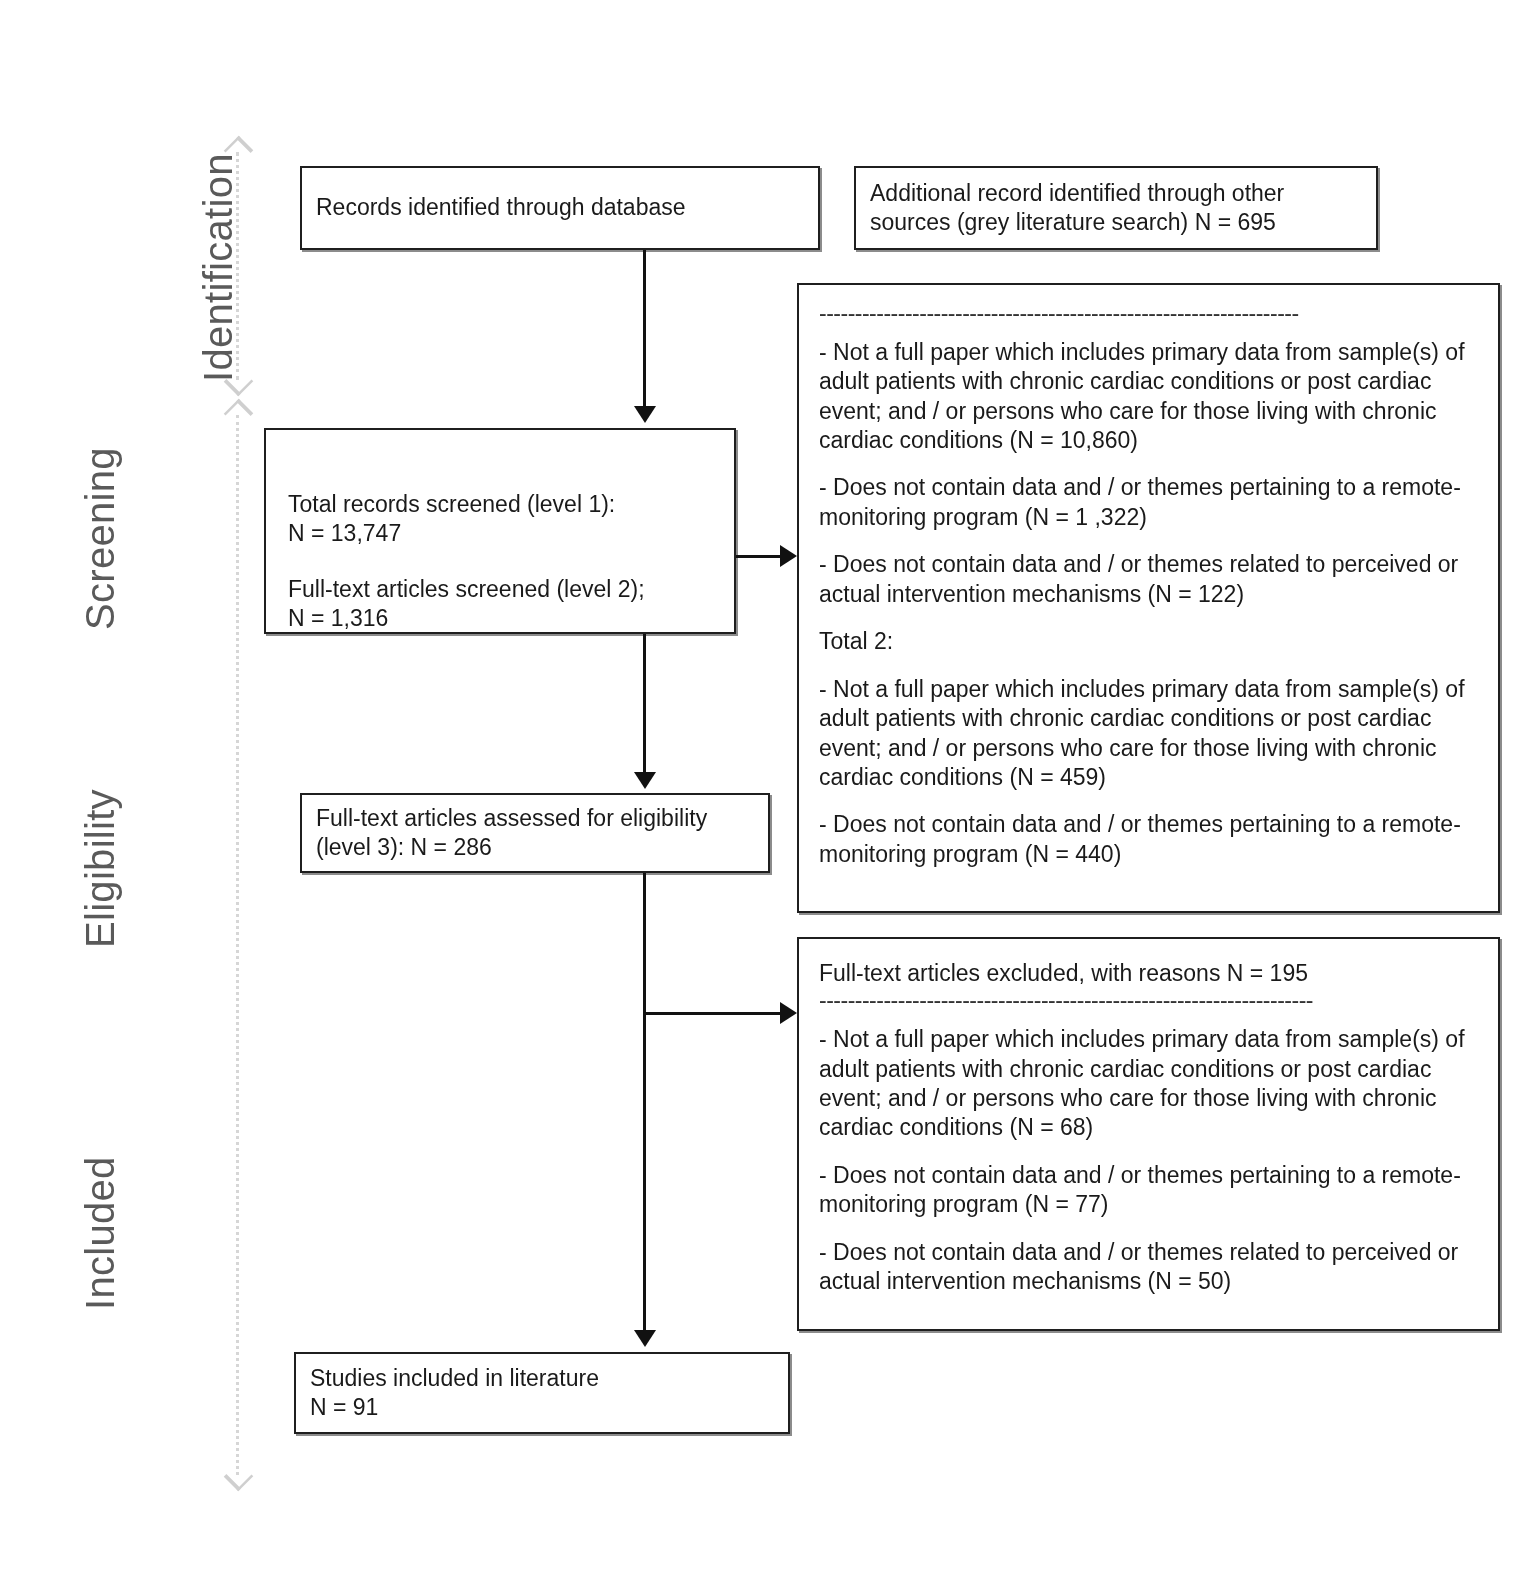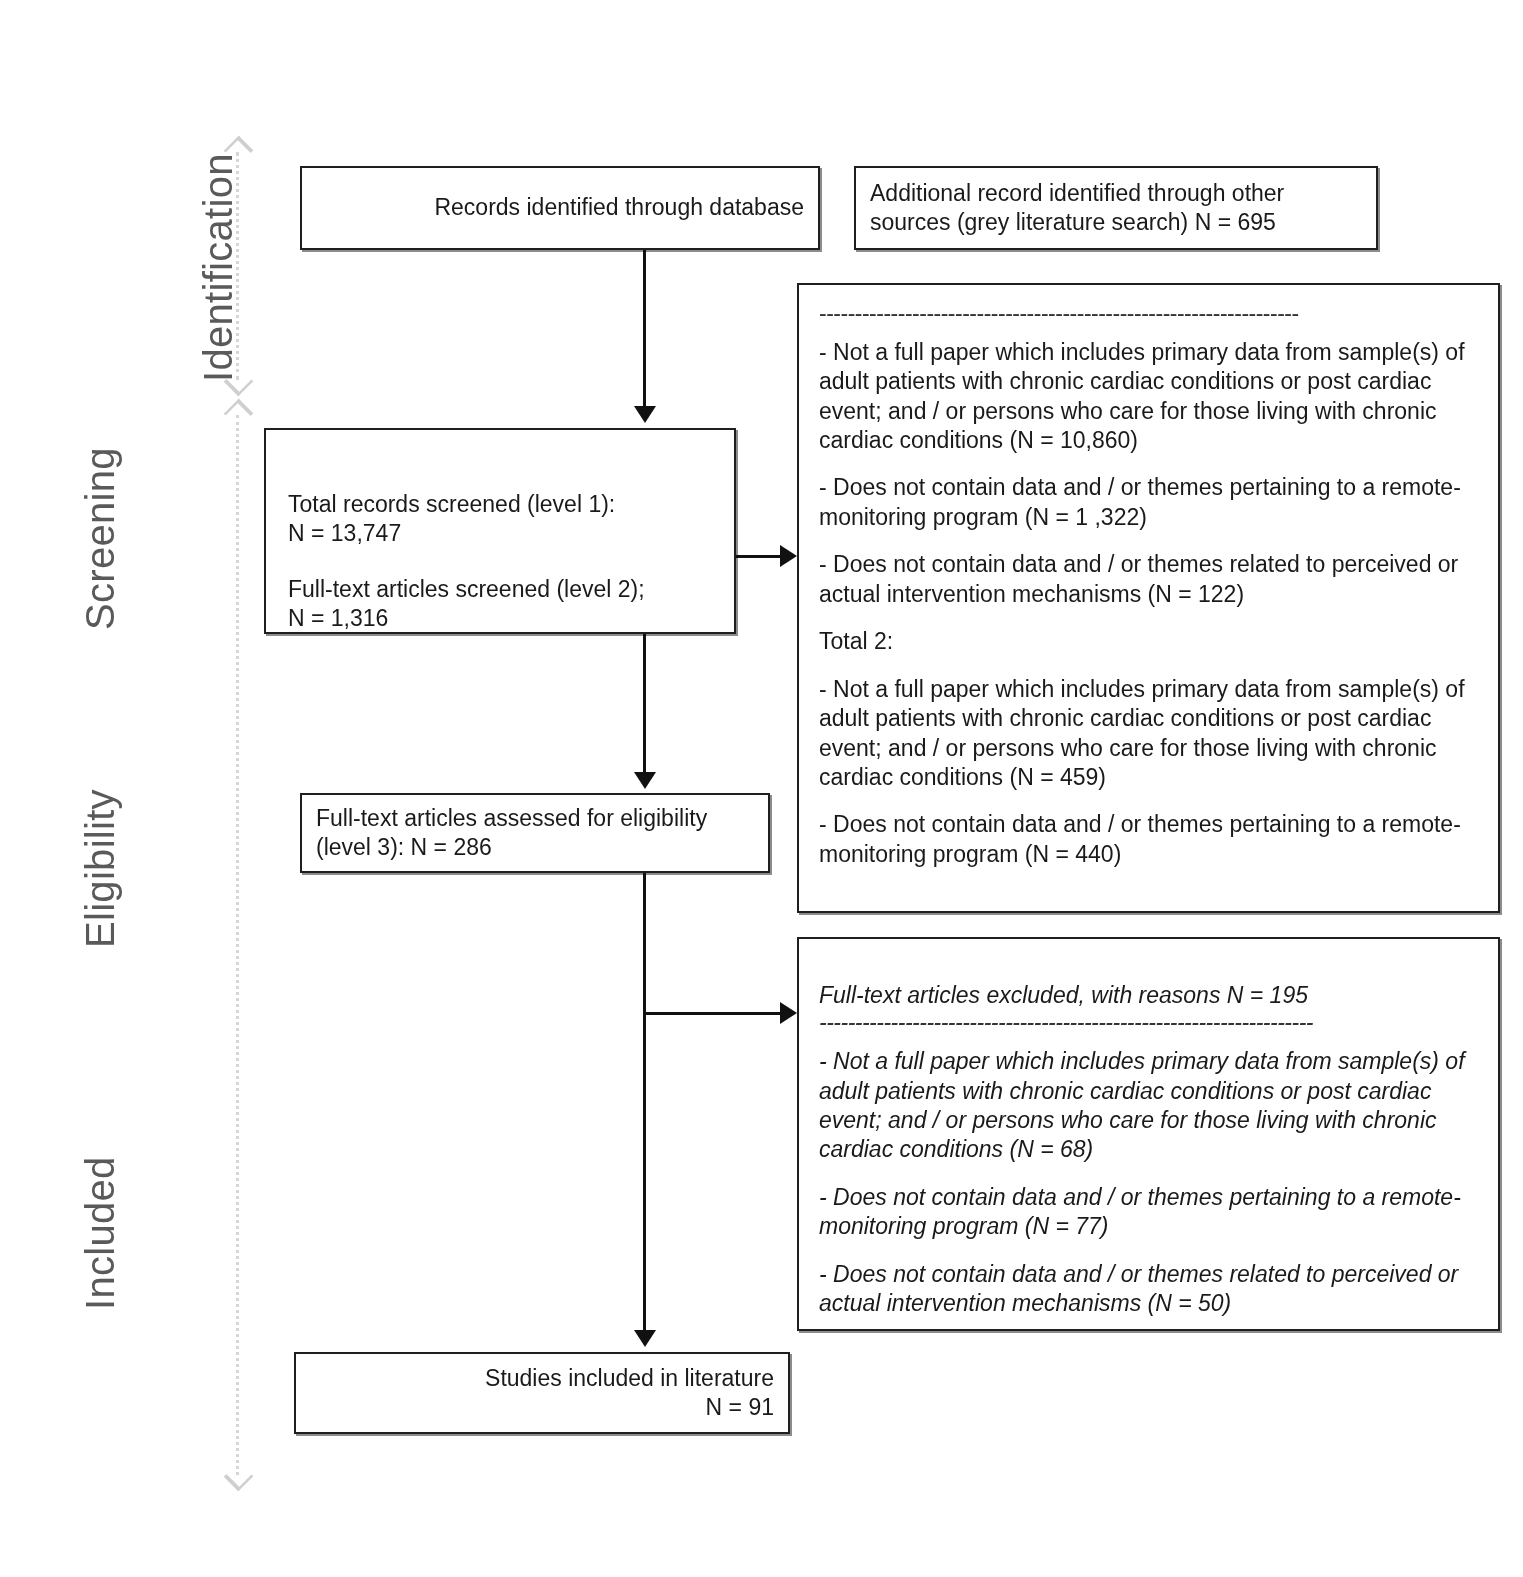--- a/index.html
+++ b/index.html
@@ -73,21 +73,21 @@
     border: 2px solid #1f1f1f;
     box-shadow: 2px 2px 0 0 #8c8c8c;
   }
   .box .inner {
     padding: 10px 14px;
     font-size: 23px;
     line-height: 1.28;
     color: #1a1a1a;
   }
   .box.center .inner {
-    text-align: right;
+    text-align: left;
     border-radius: 13px;
   }
   .box.vcenter {
     display: flex;
     align-items: center;
   }
   .box.vcenter .inner {
     width: 100%;
   }
   .para {
@@ -201,21 +201,21 @@
   </div>
 
   <div class="box vcenter" style="left:300px; top:793px; width:470px; height:80px;align-items:center;">
     <div class="inner">
       <div>Full-text articles assessed for eligibility</div>
       <div>(level 3): N = 286</div>
     </div>
   </div>
 
   <div class="box" style="left:797px; top:937px; width:703px; height:394px;">
-    <div class="inner" style="padding:42px 20px;font-style:italic;">
+    <div class="inner" style="padding:20px 20px;">
       <div class="para tight">Full-text articles excluded, with reasons N = 195</div>
       <div class="rule">---------------------------------------------------------------------</div>
       <div class="para">- Not a full paper which includes primary data from sample(s) of adult patients with chronic cardiac conditions or post cardiac event; and / or persons who care for those living with chronic cardiac conditions (N = 68)</div>
       <div class="para">- Does not contain data and / or themes pertaining to a remote-monitoring program (N = 77)</div>
       <div class="para">- Does not contain data and / or themes related to perceived or actual intervention mechanisms (N = 50)</div>
     </div>
   </div>
 
   <div class="box center vcenter" style="left:294px; top:1352px; width:496px; height:82px;">
     <div class="inner">

